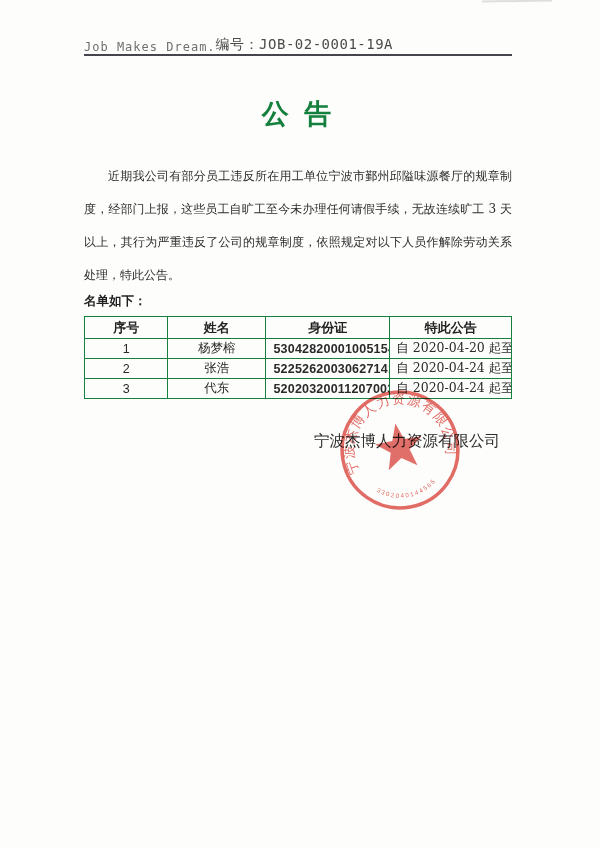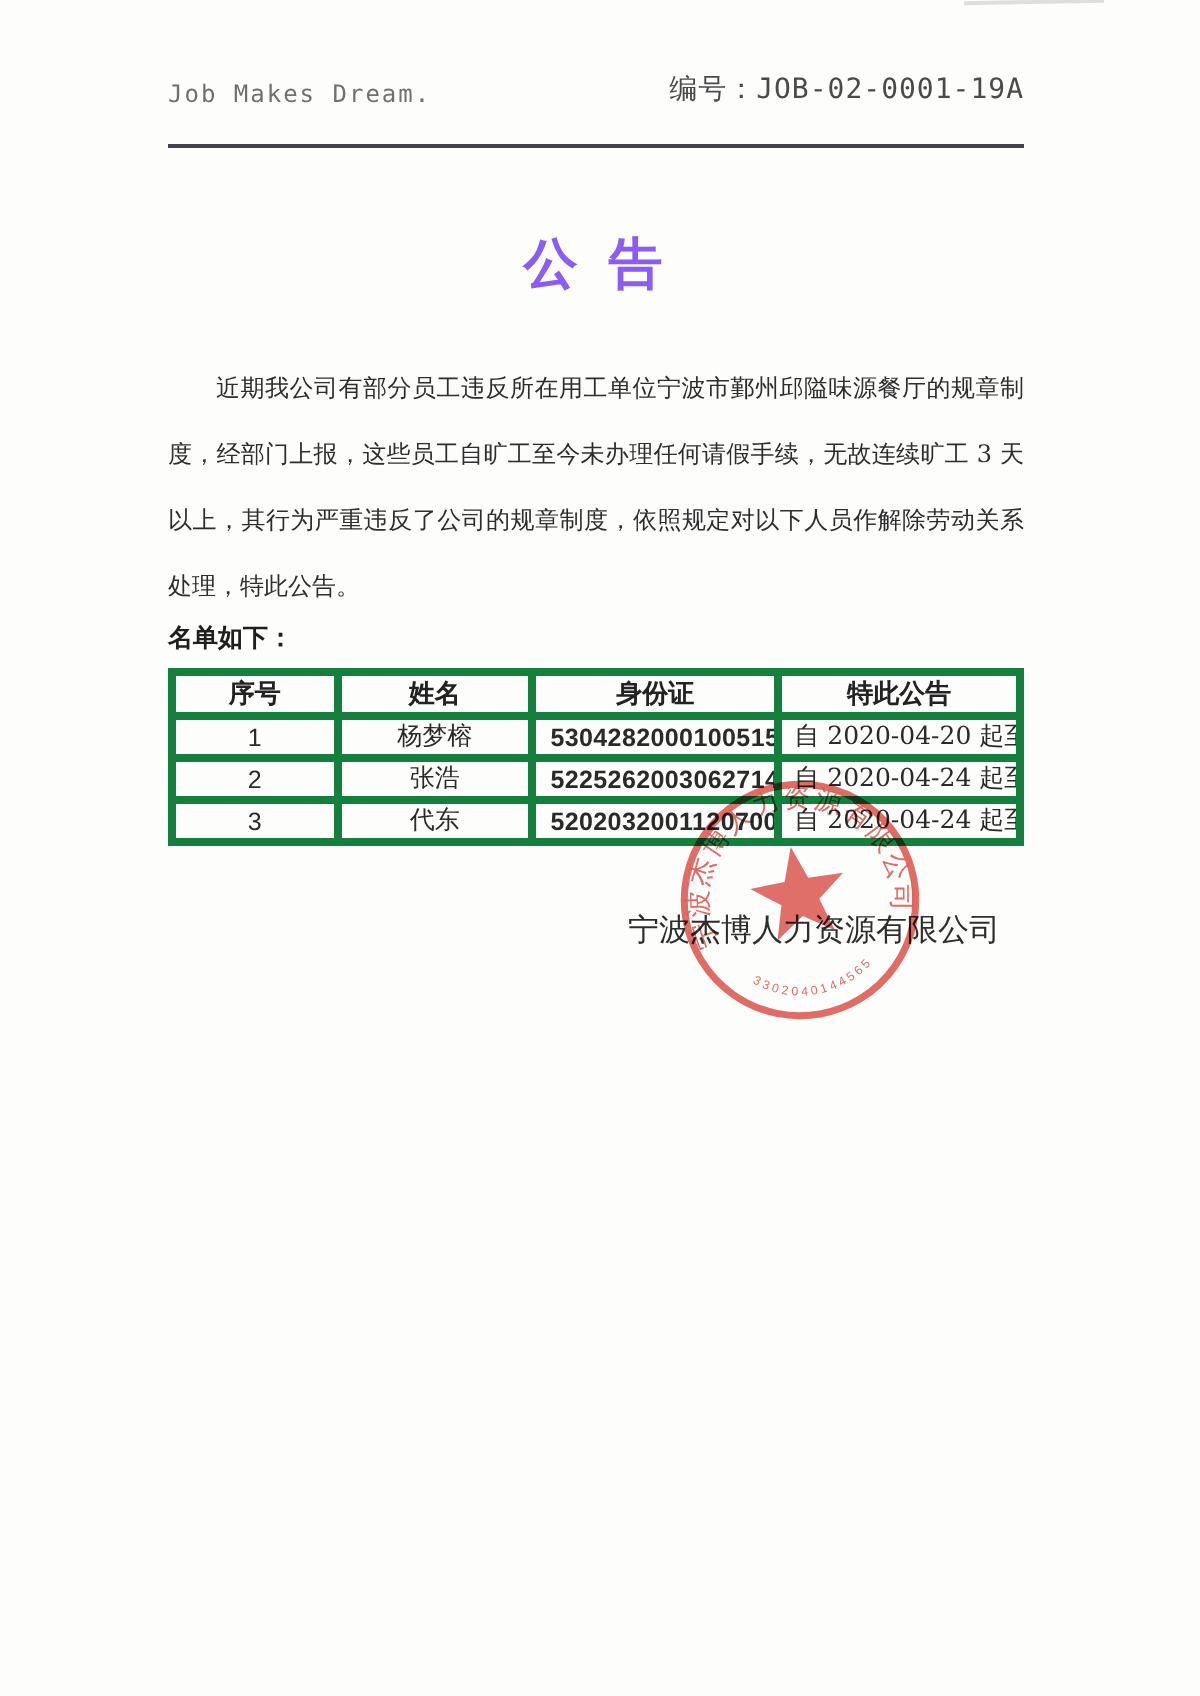--- a/index.html
+++ b/index.html
@@ -11,36 +11,36 @@
     color:#2e2e2e;
   }
   .corner-artifact {
     position:absolute; top:0; right:48px; width:70px; height:2px;
     background:#c9c9c9; opacity:.6; transform:rotate(-1deg);
   }
   .content { padding:0 88px 0 84px; }
 
   
   .doc-header {
-    margin-top:36px; display:flex; justify-content:space-between; align-items:flex-end;
-    border-bottom:2px solid #45454d; padding-bottom:18px;
+    margin-top:36px; display:flex; align-items:flex-end;
+    border-bottom:2px solid #45454d; padding-bottom:0;
   }
   .slogan {
     font-family:"DejaVu Sans Mono","Liberation Mono",monospace;
     font-size:12px; color:#707070; letter-spacing:1px;
   }
   .doc-no {
     font-family:"DejaVu Sans Mono","Liberation Mono",monospace;
     font-size:14px; color:#4a4a4a; letter-spacing:.5px;
   }
 
   
   .doc-title {
     margin-top:40px; text-align:center;
-    font-size:27px; font-weight:bold; color:#8b5cf6; letter-spacing:3px;
+    font-size:27px; font-weight:bold; color:#15803d; letter-spacing:3px;
   }
 
   
   .doc-body {
     margin-top:28px; font-size:12px; line-height:33px;
     text-align:justify; text-indent:2em; color:#2d2d2d;
   }
 
   .list-label {
     margin-top:1px; font-size:12.5px; font-weight:bold; color:#1f1f1f; line-height:16px;
@@ -48,21 +48,21 @@
 
   
   table.roster {
     margin-top:7px; width:100%; border-collapse:collapse; table-layout:fixed;
   }
   table.roster col.c-no   { width:19.5%; }
   table.roster col.c-name { width:23%; }
   table.roster col.c-id   { width:29%; }
   table.roster col.c-time { width:28.5%; }
   table.roster th, table.roster td {
-    border:4px solid #15803d; text-align:center; overflow:hidden; white-space:nowrap;
+    border:1px solid #15803d; text-align:center; overflow:hidden; white-space:nowrap;
   }
   table.roster th { height:22px; font-size:13px; font-weight:bold; color:#222; }
   table.roster td { height:20px; font-size:12.5px; color:#2a2a2a; }
   td.cell-no   { font-family:"Liberation Sans","DejaVu Sans",sans-serif; font-size:12px; }
   td.cell-id   {
     font-family:"Liberation Sans","DejaVu Sans",sans-serif;
     font-weight:700; font-size:12px; text-align:left; padding-left:7px; letter-spacing:.2px;
   }
   td.cell-time { text-align:left; padding-left:6px; font-size:12px; }
 

